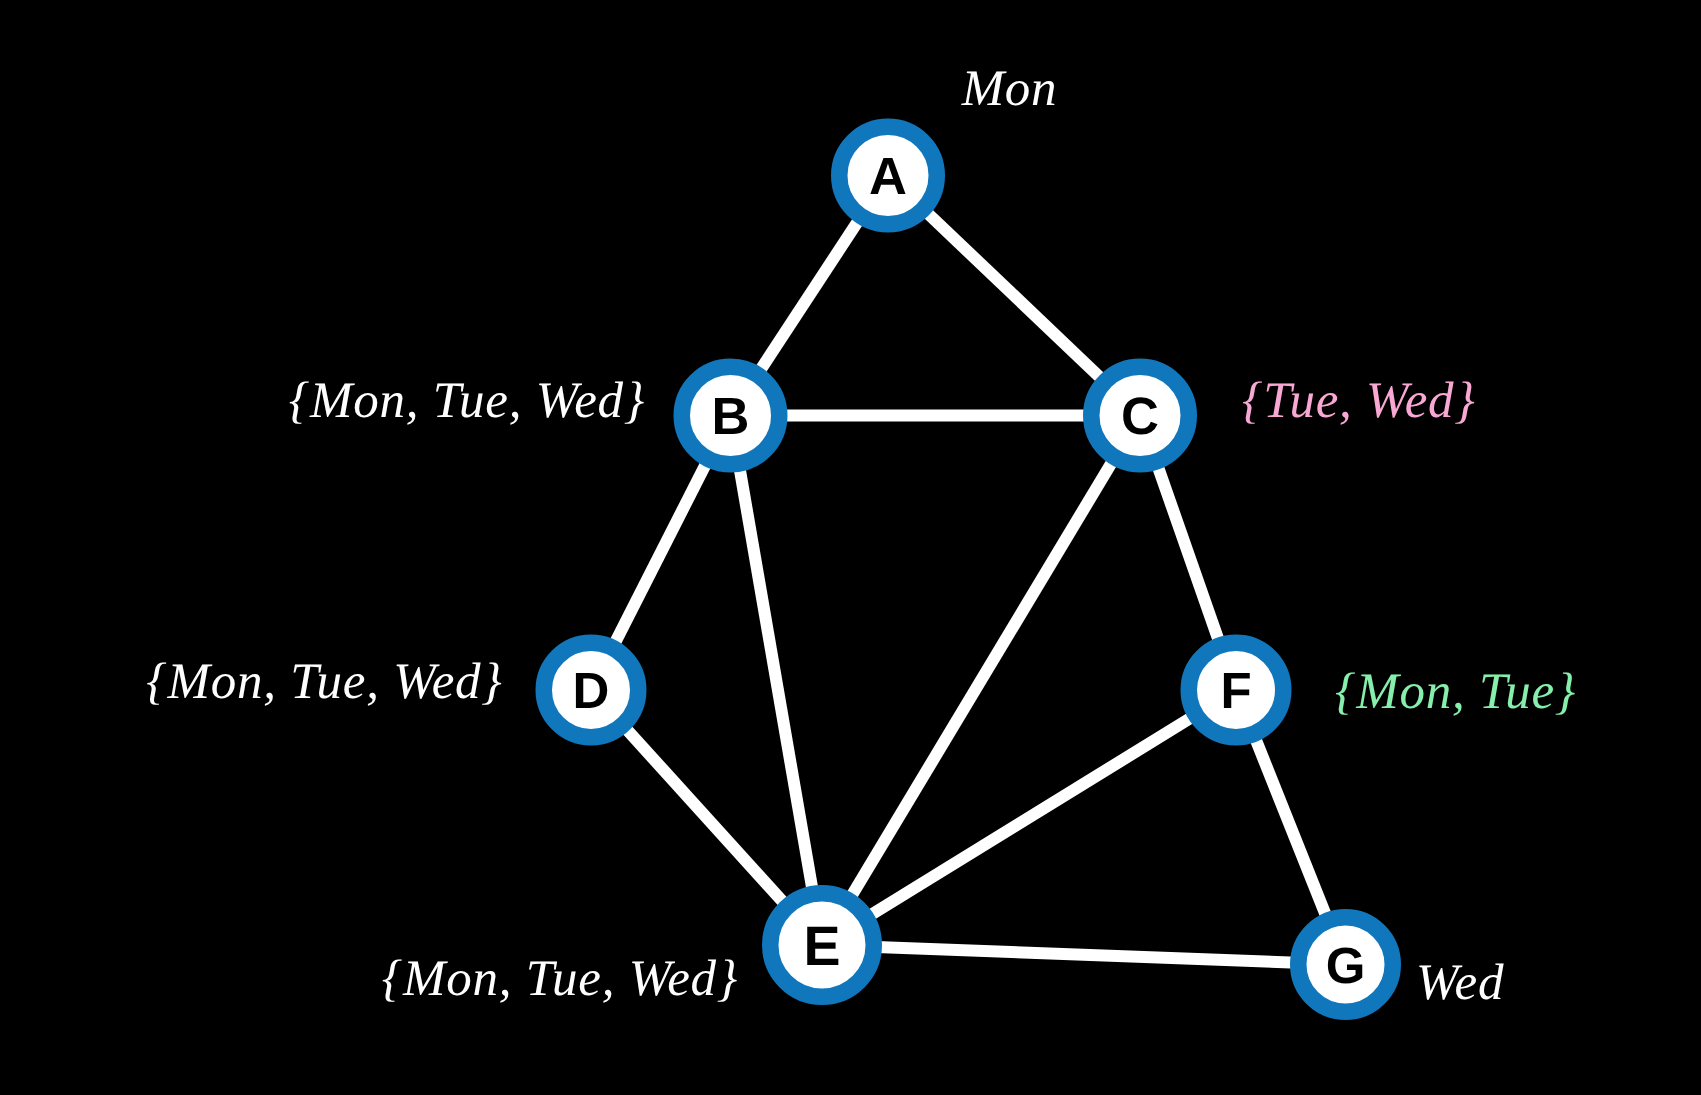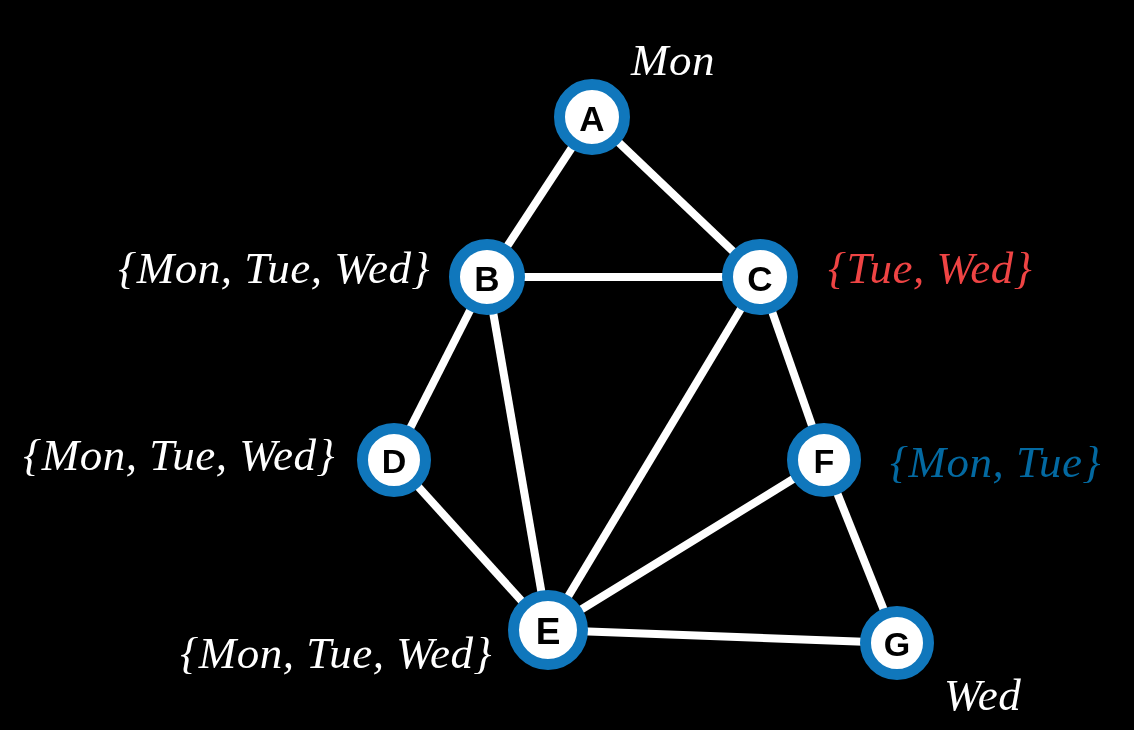--- a/index.html
+++ b/index.html
@@ -36,21 +36,21 @@
     font-family: "Liberation Sans", "DejaVu Sans", sans-serif;
     font-weight: bold;
     text-anchor: middle;
     dominant-baseline: central;
   }
   .domain-label {
     position: absolute;
     color: #ffffff;
     font-family: "Liberation Serif", "DejaVu Serif", serif;
     font-style: italic;
-    font-size: 45px;
+    font-size: 34px;
     white-space: nowrap;
     letter-spacing: 0.5px;
     line-height: 1;
   }
   .label-right { transform: translate(0, -50%); }
   .label-left  { transform: translate(-100%, -50%); font-family: Liberation Serif, serif; }
   .label-center{ transform: translate(-50%, -50%); }
 </style>
 </head>
 <body>
@@ -97,19 +97,19 @@
         </g>
         <g>
           <circle cx="897" cy="643" r="31.5" class="node-ring" fill="#ffffff" stroke="#1077bc" stroke-width="11"></circle>
           <text x="897" y="644" class="node-letter" fill="#000000" font-size="34">G</text>
         </g>
       </g>
   </svg>
   <div id="labels-layer">
       <div class="domain-label label-center" style="left: 673px; top: 60px; color: rgb(255, 255, 255);">Mon</div>
       <div class="domain-label label-left" style="left: 430px; top: 268px; color: rgb(255, 255, 255);">{Mon, Tue, Wed}</div>
-      <div class="domain-label label-right" style="left: 828px; top: 268px; color: #ef4444;">{Tue, Wed}</div>
+      <div class="domain-label label-right" style="left: 828px; top: 268px; color: #f9a8d4;">{Tue, Wed}</div>
       <div class="domain-label label-left" style="left: 335px; top: 455px; color: rgb(255, 255, 255);">{Mon, Tue, Wed}</div>
-      <div class="domain-label label-right" style="left: 890px; top: 462px; color: #0369a1;">{Mon, Tue}</div>
+      <div class="domain-label label-right" style="left: 890px; top: 462px; color: #86efac;">{Mon, Tue}</div>
       <div class="domain-label label-left" style="left: 492px; top: 653px; color: rgb(255, 255, 255);">{Mon, Tue, Wed}</div>
-      <div class="domain-label label-right" style="left: 944px; top: 695px; color: rgb(255, 255, 255);">Wed</div>
+      <div class="domain-label label-right" style="left: 944px; top: 656px; color: rgb(255, 255, 255);">Wed</div>
     </div>
 </div>
 
 </body></html>

